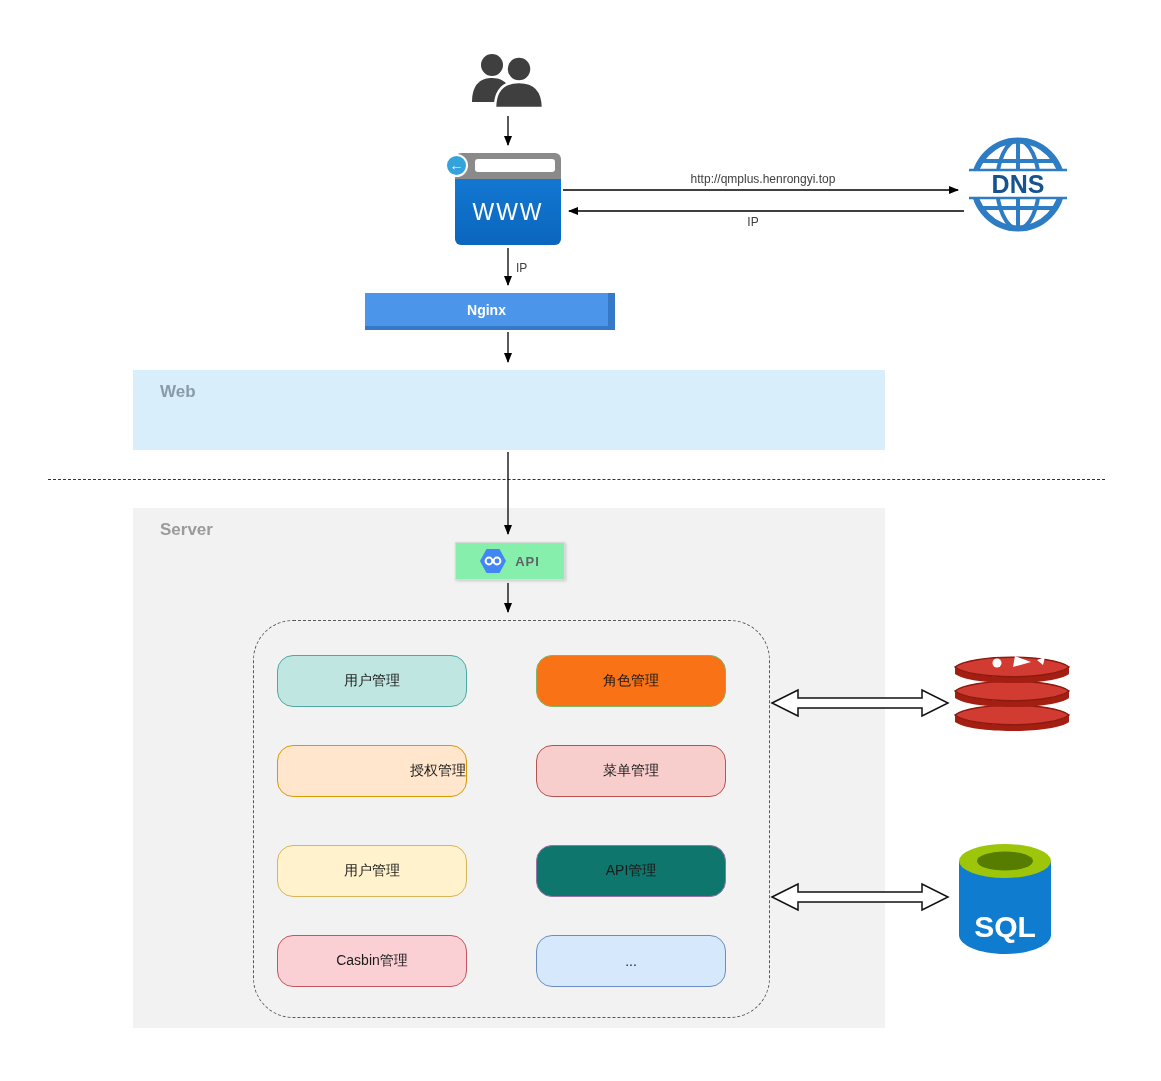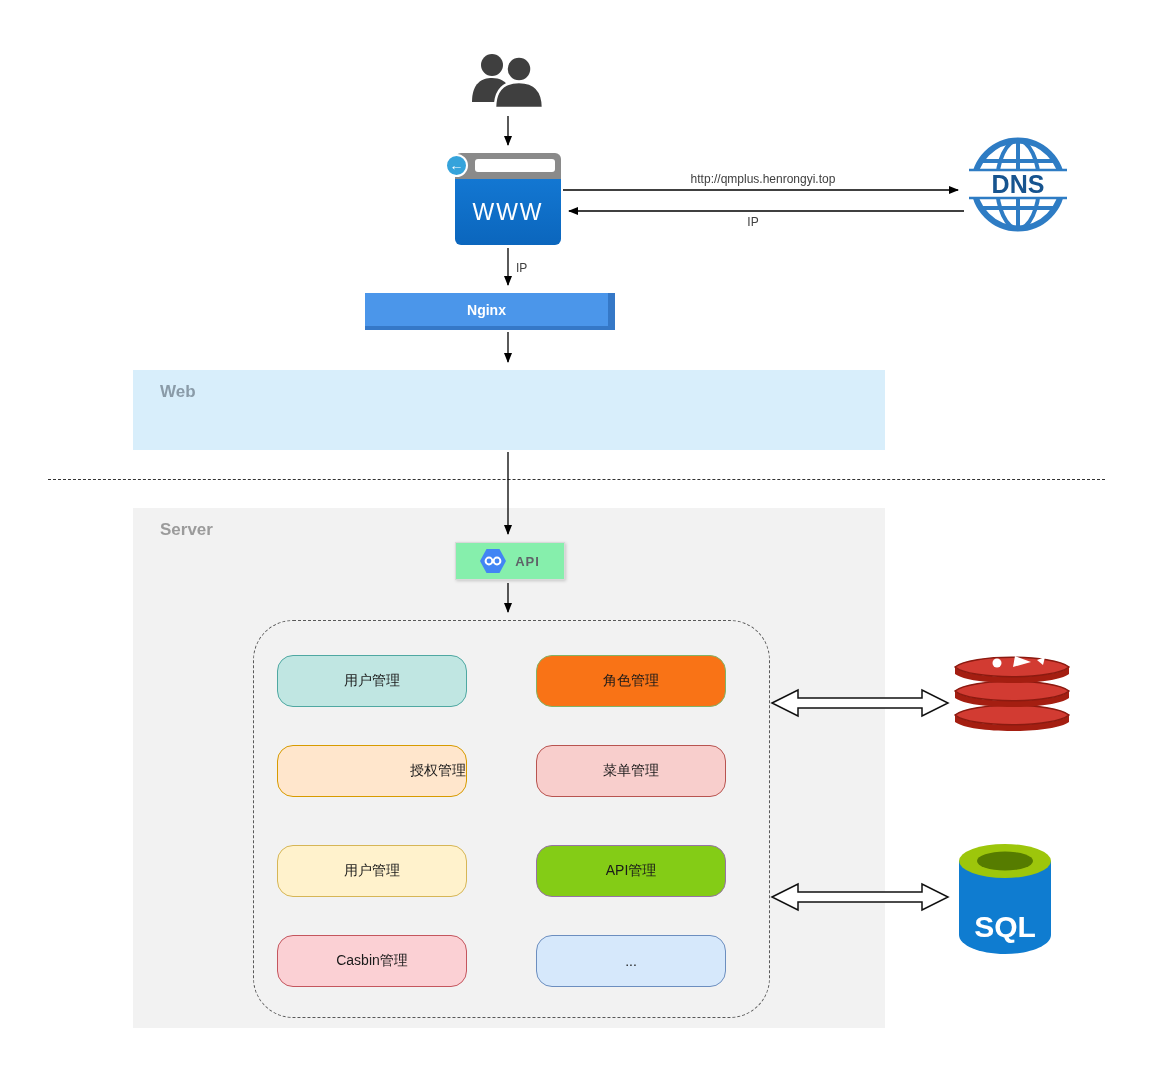--- a/index.html
+++ b/index.html
@@ -164,21 +164,21 @@
   </div>
   <div class="module-box c1 r2" style="background: rgb(255, 230, 204); border-color: rgb(215, 155, 0); justify-content: flex-end;">
     <span>授权管理</span>
   </div>
   <div class="module-box c2 r2" style="background: rgb(248, 206, 204); border-color: rgb(184, 84, 80);">
     <span>菜单管理</span>
   </div>
   <div class="module-box c1 r3" style="background: rgb(255, 242, 204); border-color: rgb(214, 182, 86);">
     <span>用户管理</span>
   </div>
-  <div class="module-box c2 r3" style="background: #84cc16; border-color: rgb(150, 115, 166);">
+  <div class="module-box c2 r3" style="background: #0f766e; border-color: rgb(150, 115, 166);">
     <span>API管理</span>
   </div>
   <div class="module-box c1 r4" style="background: rgb(251, 208, 212); border-color: rgb(196, 86, 94);">
     <span>Casbin管理</span>
   </div>
   <div class="module-box c2 r4" style="background: rgb(214, 232, 251); border-color: rgb(108, 142, 191);">
     <span>...</span>
   </div>
 
   <div id="redis" class="node">

